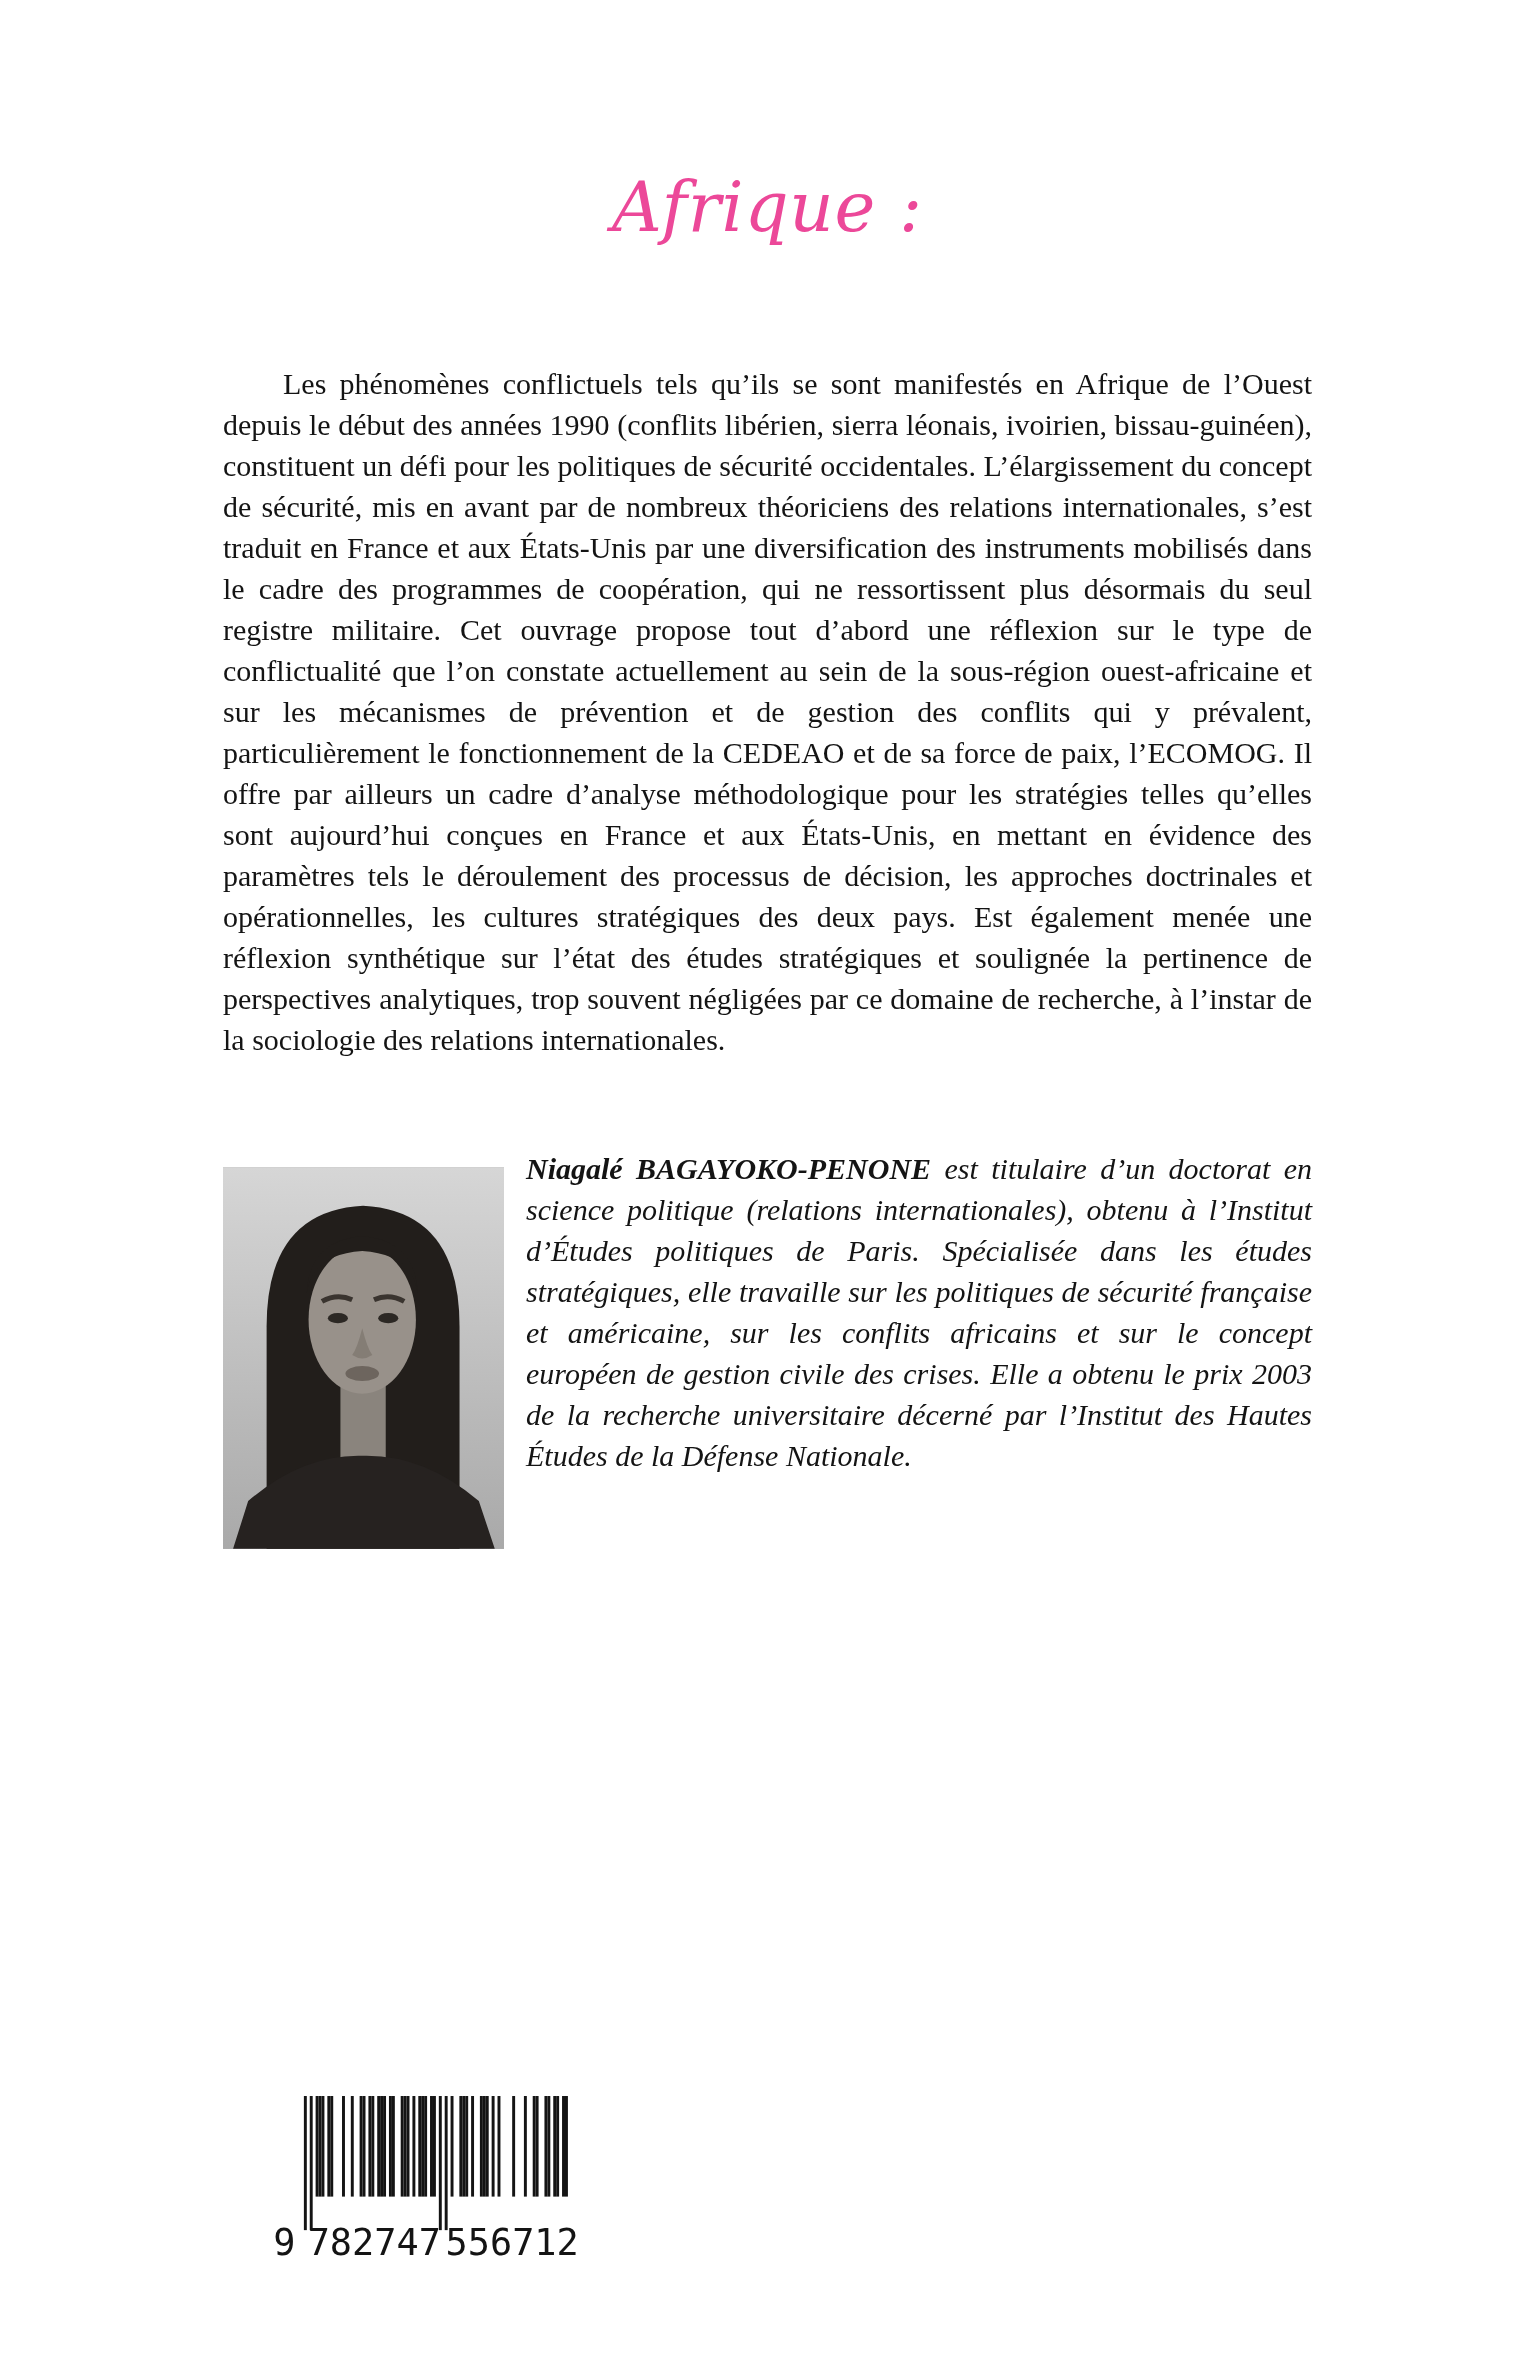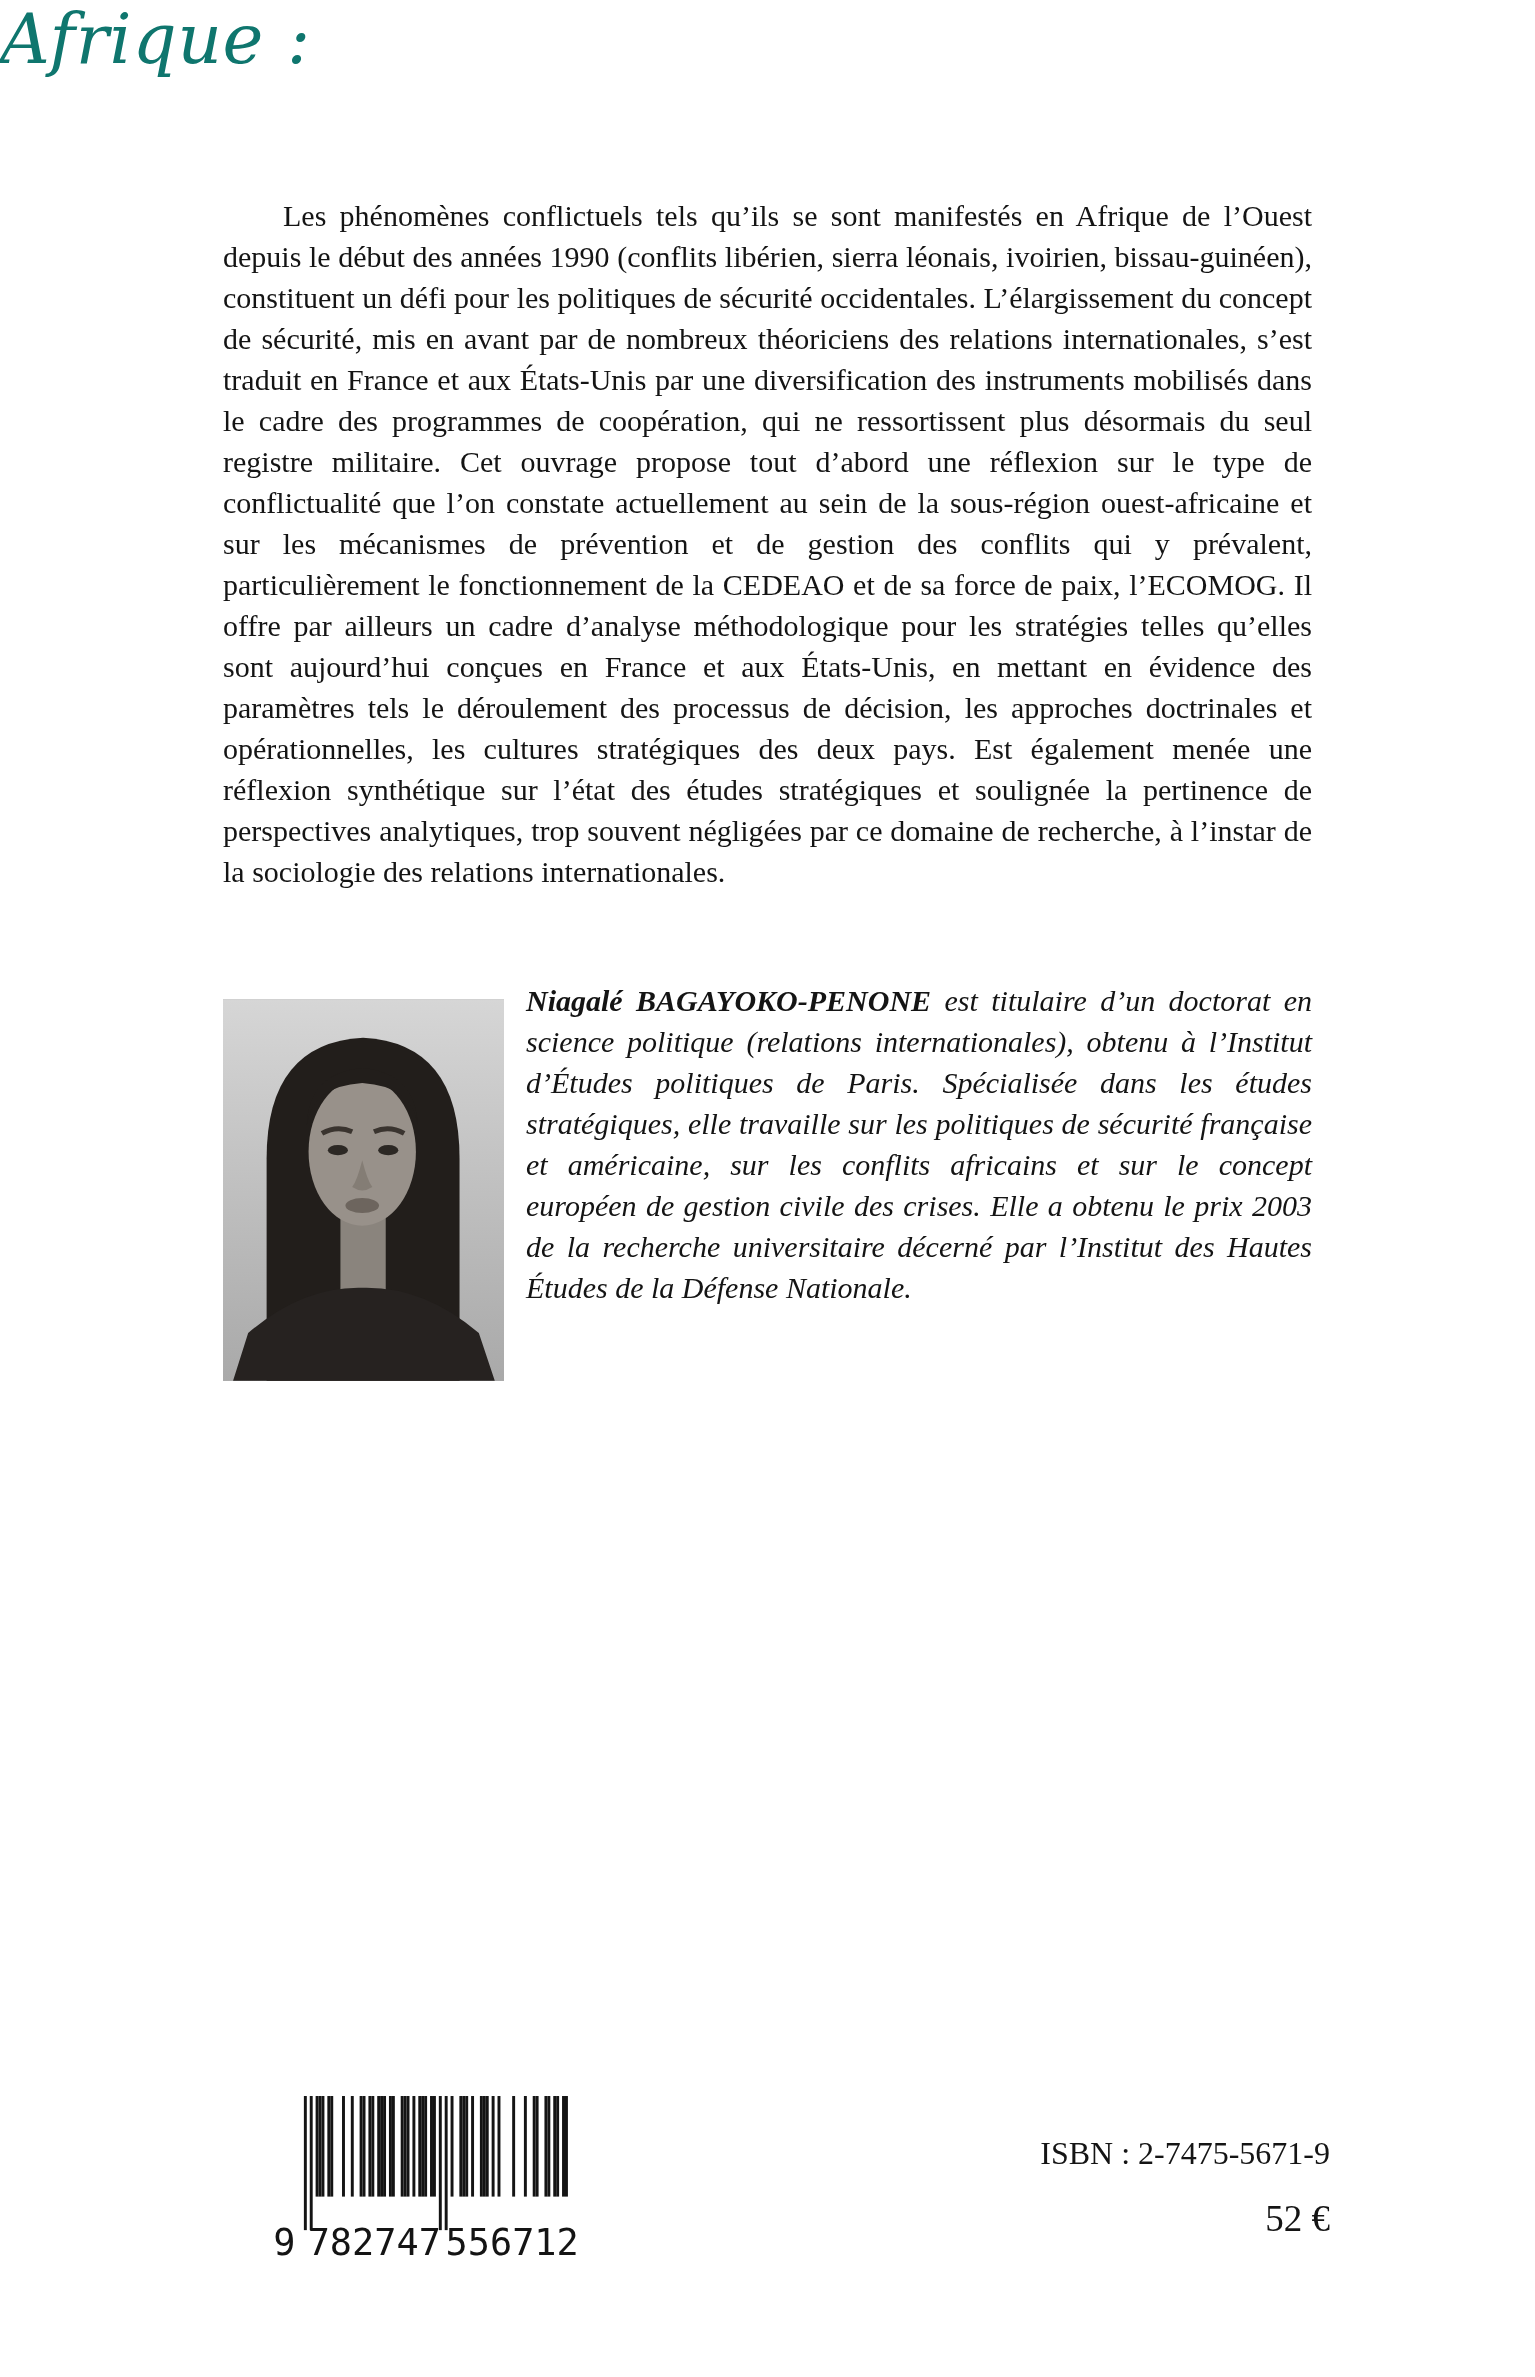--- a/index.html
+++ b/index.html
@@ -8,23 +8,25 @@
     width:1535px;height:2377px;
     margin:0 auto;
     background:#ffffff;
     font-family:"Liberation Serif",serif;
     color:#161616;
     overflow:hidden;
     box-sizing:border-box;
   }
   
   .title{
+    text-align:center;
+    padding-top:168px;
     font-family:"DejaVu Serif",serif;
     font-style:italic;
-    color:#0f766e;
+    color:#ec4899;
     letter-spacing:0.8px;
   }
   .title .t1{font-size:69px;line-height:1.15;}
   .title .t2{font-size:65px;line-height:1.45;}
   
   .synopsis{
     width:1089px;
     margin:116px auto 0 auto;
     font-size:30px;
     line-height:41px;
@@ -171,19 +173,15 @@
           <rect x="345" y="0" width="3.5" height="120"></rect>
           <rect x="352" y="0" width="3.5" height="120"></rect>
           <rect x="355.5" y="0" width="3.5" height="120"></rect>
           <text x="34" y="190" font-size="44" font-family="DejaVu Sans Mono, monospace" text-anchor="end">9</text>
           <text x="128" y="190" font-size="44" font-family="DejaVu Sans Mono, monospace" text-anchor="middle">782747</text>
           <text x="292.5" y="190" font-size="44" font-family="DejaVu Sans Mono, monospace" text-anchor="middle">556712</text>
         </g>
       </svg>
   </div>
 
-  <div class="isbn-block">
-    <div class="isbn-line">ISBN : 2-7475-5671-9</div>
-    <div class="price-line">52 €</div>
-  </div>
 
 </div>
 
 
 </body></html>

